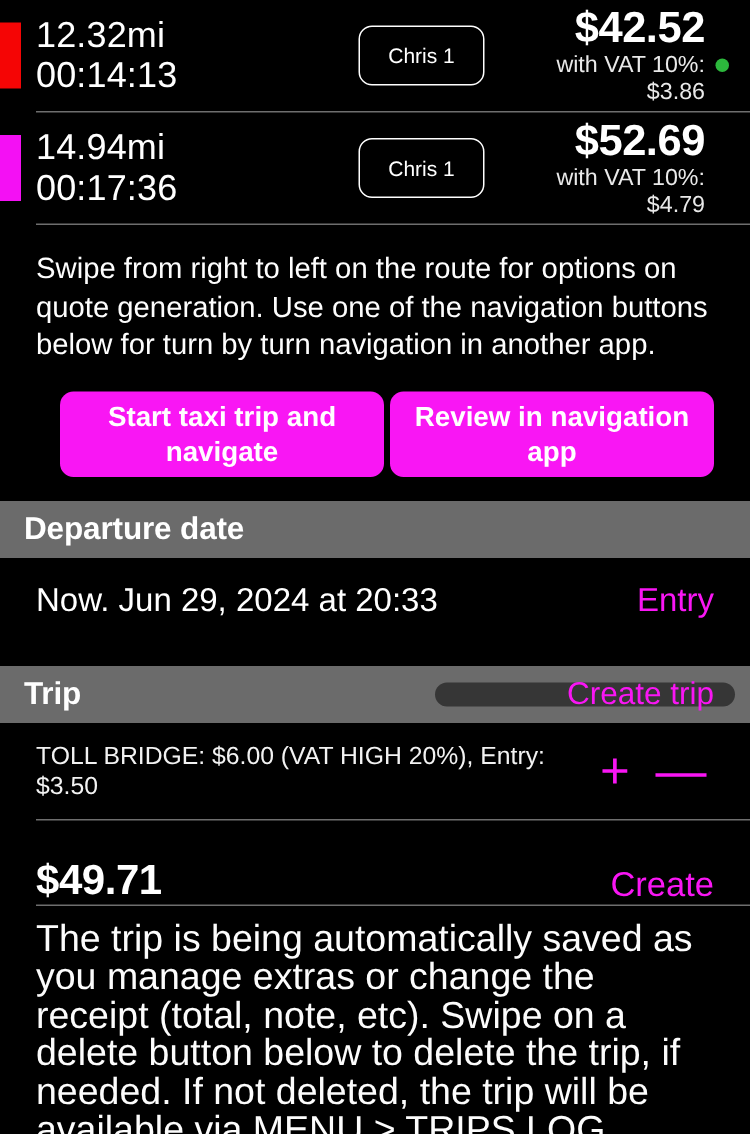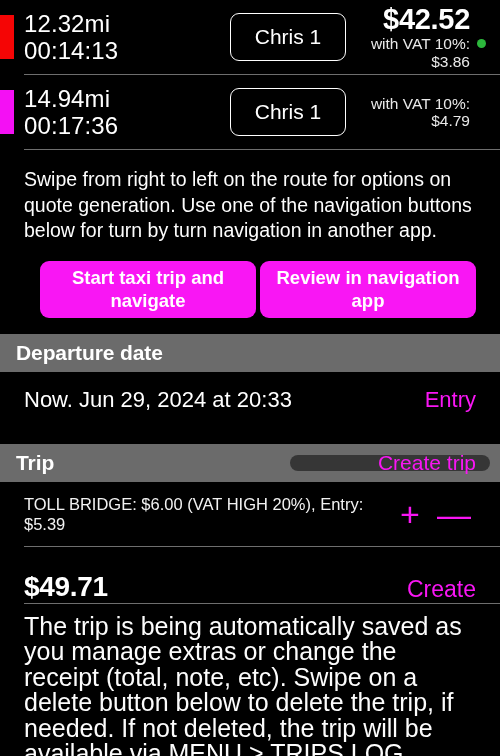--- a/index.html
+++ b/index.html
@@ -23,22 +23,22 @@
     position:absolute; left:0; width:14px; height:44px;
   }
   .route-metrics {
     width:190px; flex:0 0 190px;
     color:#fff; font-size:24px; line-height:27px; font-weight:400;
     letter-spacing:0.1px;
   }
   .route-name-wrap { flex:0 0 118px; display:flex; justify-content:center; }
   .route-name-btn {
     border:1.6px solid #ffffff; border-radius:9px;
-    color:#fff; font-size:21px; font-weight:400;
-    padding:11px 0; width:116px; text-align:center;
+    color:#fff; font-size:14px; font-weight:400;
+    padding:11px 0; width:84px; text-align:center;
     background:transparent;
     margin-left:16px;
   }
   .route-price { flex:1; text-align:right; padding-right:6px; }
   .route-price .total {
     color:#fff; font-size:29px; font-weight:bold; letter-spacing:-0.3px;
     line-height:31px;
   }
   .route-price .vat {
     color:#e9e9e9; font-size:15.5px; line-height:17.5px; font-weight:400;
@@ -165,20 +165,21 @@
   <div class="route-row">
     <div class="route-color-bar" id="bar1" style="top: 15px; background: rgb(244, 16, 244);"></div>
     <div class="route-metrics">
       <div>14.94mi</div>
       <div>00:17:36</div>
     </div>
     <div class="route-name-wrap">
       <div class="route-name-btn">Chris 1</div>
     </div>
     <div class="route-price">
+      <div class="total">$52.69</div>
       <div class="vat">with VAT 10%:</div>
       <div class="vat">$4.79</div>
     </div>
   </div>
 
   <div class="hairline"></div>
 
   <div class="info-text">Swipe from right to left on the route for options on quote generation. Use one of the navigation buttons below for turn by turn navigation in another app.</div>
 
   <div class="nav-buttons">
@@ -193,21 +194,21 @@
     <div class="value">Now. Jun 29, 2024 at 20:33</div>
     <div class="action">Entry</div>
   </div>
 
   <div class="section-band">
     <div class="title">Trip</div>
     <div class="pill-btn">Create trip</div>
   </div>
 
   <div class="extras-row">
-    <div class="extras-label">TOLL BRIDGE: $6.00 (VAT HIGH 20%), Entry: $5.39</div>
+    <div class="extras-label">TOLL BRIDGE: $6.00 (VAT HIGH 20%), Entry: $3.50</div>
     <div class="extras-ctrl">+</div>
     <div class="extras-ctrl">—</div>
   </div>
 
   <div class="hairline"></div>
 
   <div class="total-row">
     <div class="amount">$49.71</div>
     <div class="action">Create</div>
   </div>

